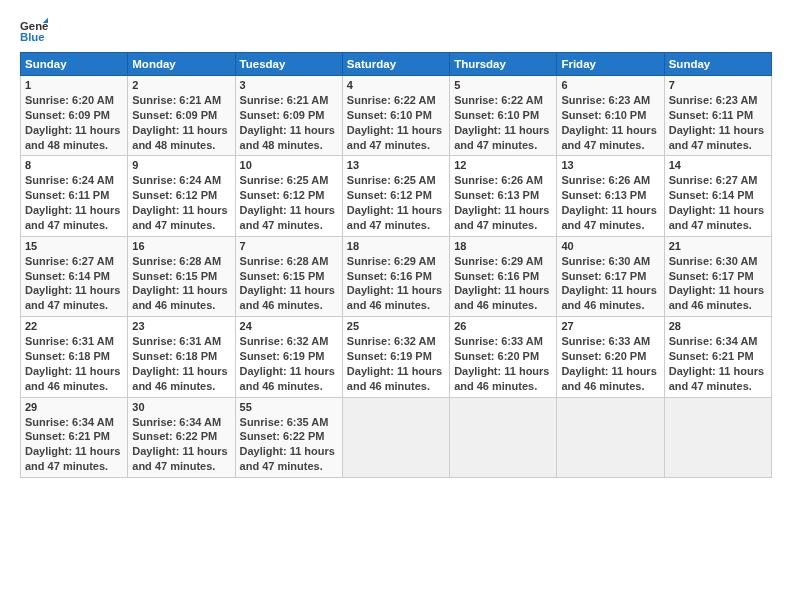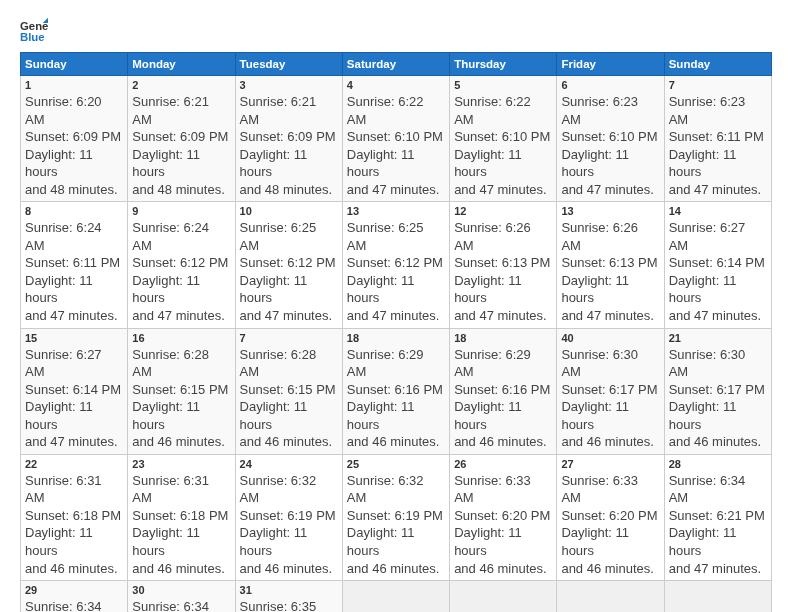--- a/index.html
+++ b/index.html
@@ -74,23 +74,24 @@
       background: #fff;
     }
     .day-num {
       font-size: 11px;
       font-weight: bold;
       color: #333;
       display: block;
       margin-bottom: 2px;
     }
     .cell-text {
-      font-size: 13px;
+      font-size: 11px;
       line-height: 1.35;
       color: #444;
+      font-weight: bold;
     }
     td.empty {
       background: #f0f0f0 !important;
     }
   </style>
 </head>
 <body>
 
 <div class="page">
   <div class="header">
@@ -337,21 +338,21 @@
 and 47 minutes.</div>
           </td>
           <td>
             <span class="day-num">30</span>
             <div class="cell-text" style="white-space: pre-line;">Sunrise: 6:34 AM
 Sunset: 6:22 PM
 Daylight: 11 hours
 and 47 minutes.</div>
           </td>
           <td>
-            <span class="day-num">31</span>
+            <span class="day-num">55</span>
             <div class="cell-text" style="white-space: pre-line;">Sunrise: 6:35 AM
 Sunset: 6:22 PM
 Daylight: 11 hours
 and 47 minutes.</div>
           </td>
           <td class="empty"></td>
           <td class="empty"></td>
           <td class="empty"></td>
           <td class="empty"></td>
         </tr>

